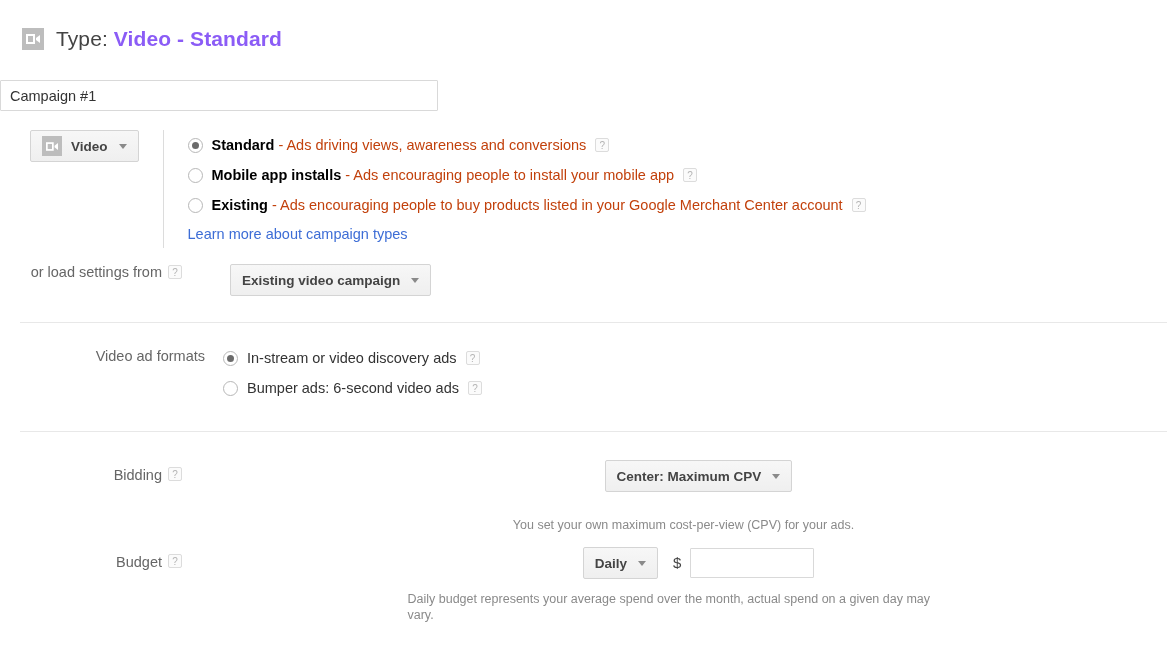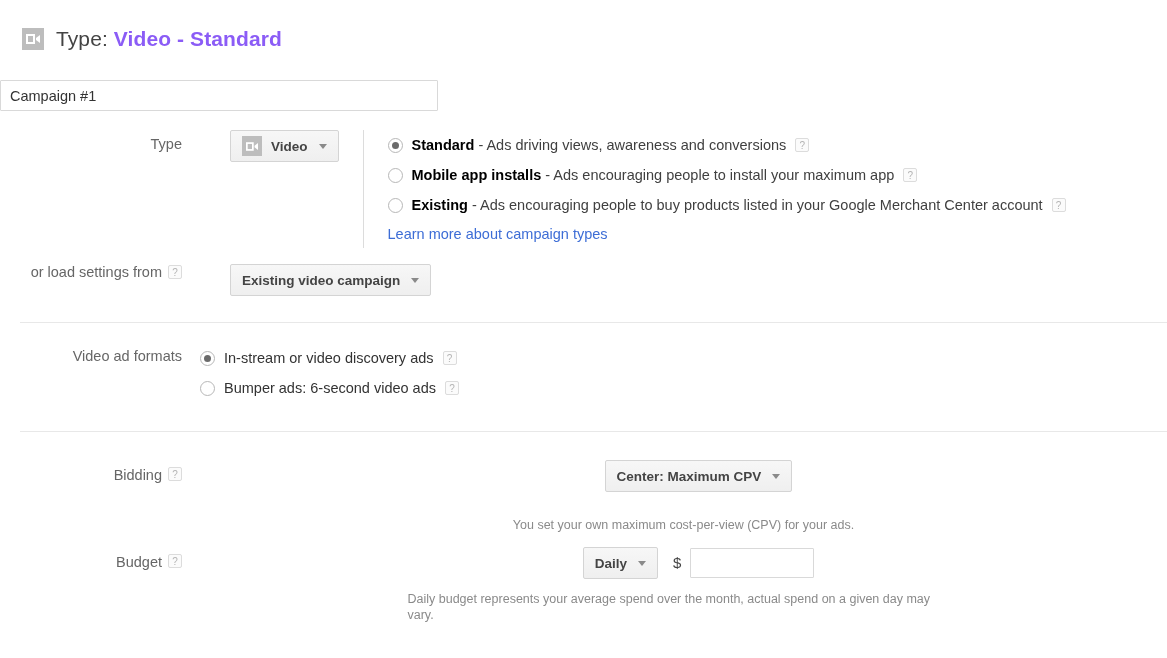--- a/index.html
+++ b/index.html
@@ -177,21 +177,21 @@
     content: "";
     width: 7px; height: 7px;
     border-radius: 50%;
     background: #6b6b6b;
   }
   .radio-text {
     font-size: 14.5px;
     color: #333333;
   }
   .radio-text b { font-weight: bold; color: #000000; }
-  .radio-text .desc { color: #404040; }
+  .radio-text .desc { color: #c2410c; }
 
   .link {
     color: #3d6dd6;
     font-size: 14.5px;
     text-decoration: none;
     cursor: pointer;
     display: inline-block;
     margin-top: 6px;
   }
 
@@ -235,21 +235,20 @@
 
 <div class="form">
 
   <div class="row" style="margin-bottom:17px;">
     <div class="field-cell">
       <input id="campaign-name-input" class="text-input" type="text" value="Campaign #1" style="">
     </div>
   </div>
 
   <div class="row">
-    <div class="label-cell" style="align-items:flex-start; padding-top:8px;">Type</div>
     <div class="field-cell">
       <div class="type-row-inner">
 
         <div style="padding-top:2px;">
           <button class="dropdown-btn">
             <span class="btn-video-icon">
               <svg width="12" height="9" viewBox="0 0 14 10" aria-hidden="true">
                 <rect x="0" y="0" width="9" height="10" fill="#ffffff"></rect>
                 <polygon points="10,4 14,1 14,9 10,6" fill="#ffffff"></polygon>
                 <rect x="2" y="2" width="5" height="6" fill="#bdbdbd"></rect>
@@ -263,21 +262,21 @@
         <div class="vdivider"></div>
 
         <div class="radio-list">
           <div class="radio-row">
             <span class="radio checked"></span>
             <span class="radio-text"><b>Standard</b><span class="desc"> - Ads driving views, awareness and conversions</span></span>
             <span class="help-icon">?</span>
           </div>
           <div class="radio-row">
             <span class="radio"></span>
-            <span class="radio-text"><b>Mobile app installs</b><span class="desc"> - Ads encouraging people to install your maximum app</span></span>
+            <span class="radio-text"><b>Mobile app installs</b><span class="desc"> - Ads encouraging people to install your mobile app</span></span>
             <span class="help-icon">?</span>
           </div>
           <div class="radio-row">
             <span class="radio"></span>
             <span class="radio-text"><b>Existing</b><span class="desc"> - Ads encouraging people to buy products listed in your Google Merchant Center account</span></span>
             <span class="help-icon">?</span>
           </div>
           <a class="link">Learn more about campaign types</a>
         </div>
 
@@ -293,21 +292,21 @@
     <div class="field-cell">
       <button class="dropdown-btn">
         <span>Existing video campaign</span>
         <span class="caret"></span>
       </button>
     </div>
   </div>
 
   <hr class="hr" id="divider-1">
 
-  <div class="row" style="margin-top:20px;">
+  <div class="row" style="margin-top:20px;margin-left:23px;">
     <div class="label-cell" style="align-items:flex-start; padding-top:5px;">Video ad formats</div>
     <div class="field-cell">
       <div class="radio-list" style="padding-top:0;">
         <div class="radio-row">
           <span class="radio checked"></span>
           <span class="radio-text">In-stream or video discovery ads</span>
           <span class="help-icon">?</span>
         </div>
         <div class="radio-row">
           <span class="radio"></span>

